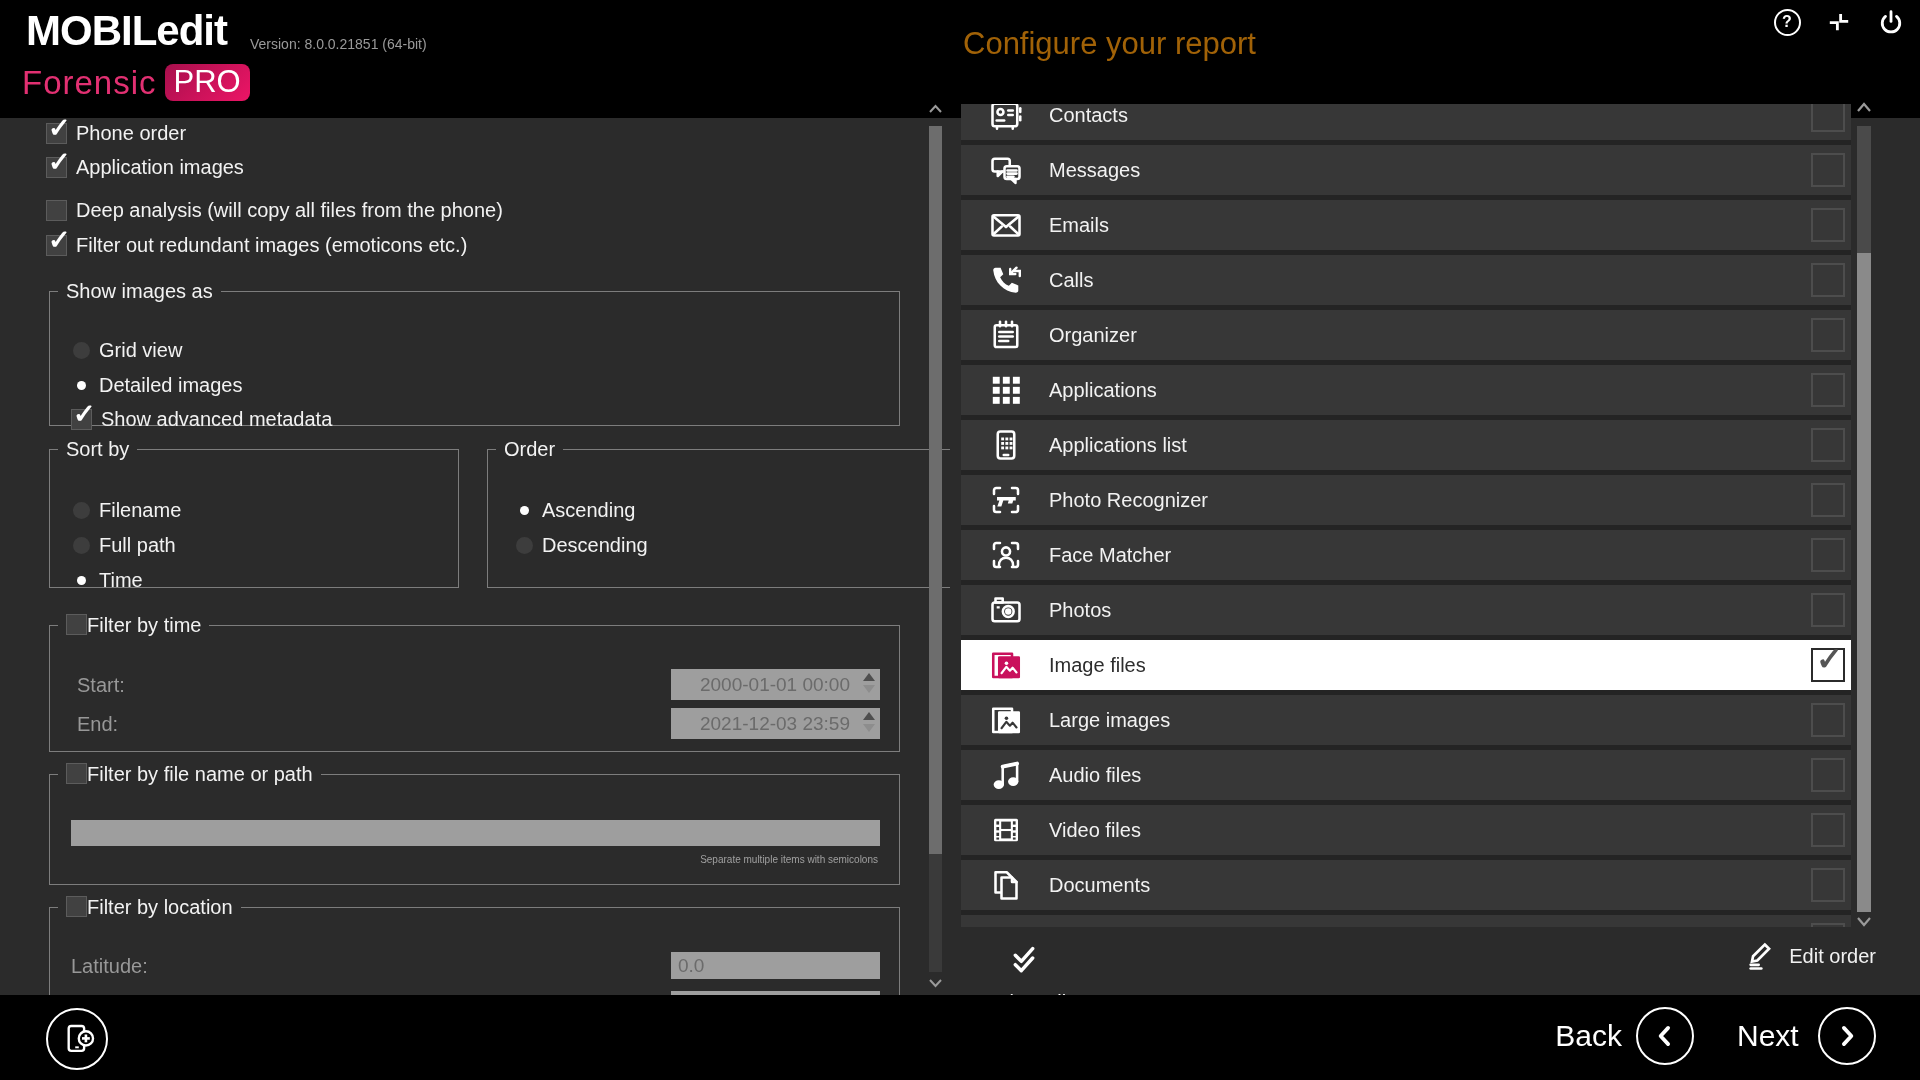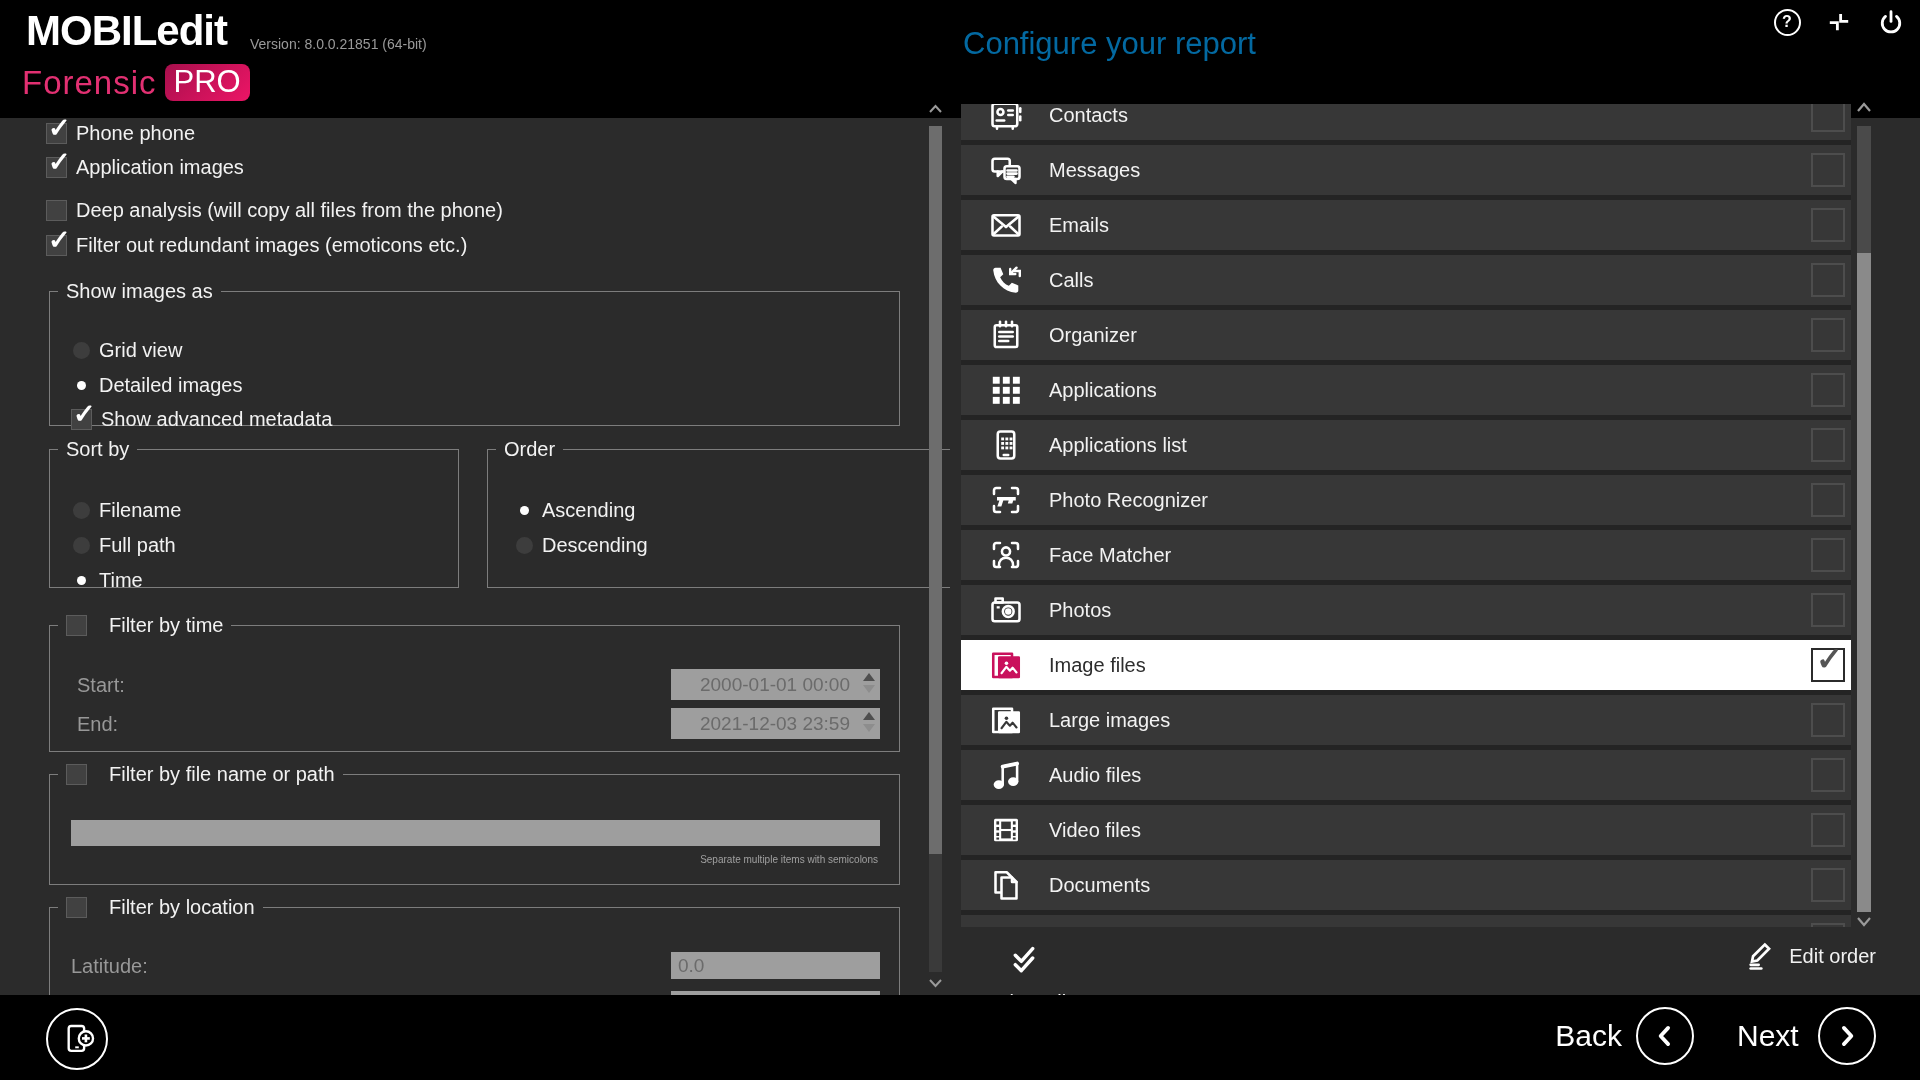--- a/index.html
+++ b/index.html
@@ -9,37 +9,37 @@
 
   
   .header { position:absolute; left:0; top:0; width:1920px; height:118px; background:#000; }
   .logo { position:absolute; left:26px; top:10px; line-height:1; }
   .logo-line1 { font-size:42px; font-weight:bold; color:#fff; letter-spacing:-1px; }
   .logo-line2 { margin-top:12px; display:flex; align-items:center; gap:8px; margin-left:-4px; }
   .logo-forensic { font-size:33px; color:#e23072; letter-spacing:1px; }
   .logo-badge { font-size:31px; font-weight:normal; color:#fff; background:linear-gradient(135deg,#a80f4c,#ec1566);
                 border-radius:8px; padding:2px 9px 4px 9px; }
   .version { position:absolute; left:250px; top:36px; font-size:14px; color:#9a9a9a; }
-  .title { position:absolute; left:963px; top:26px; font-size:31px; font-weight:300; color:#0369a1; }
+  .title { position:absolute; left:963px; top:26px; font-size:31px; font-weight:300; color:#a16207; }
   .hdr-icons { position:absolute; right:14px; top:7px; display:flex; gap:22px; align-items:center; }
   .hicon { width:30px; height:30px; display:flex; align-items:center; justify-content:center; cursor:pointer; }
   .help-circle { width:27px; height:27px; border:2px solid #fff; border-radius:50%;
                  display:flex; align-items:center; justify-content:center; font-size:16px; font-weight:bold; color:#fff; }
 
   
   .left-content { position:absolute; left:0; top:97px; width:950px; height:898px; overflow:hidden; }
   .cbrow { position:absolute; left:46px; height:28px; display:flex; align-items:center; gap:9px; cursor:pointer; }
   .cb { position:relative; width:21px; height:21px; background:#414141; border:1px solid #5c5c5c; flex:none; }
   .tick { position:absolute; top:-12px; left:1px; font-size:27px; font-weight:bold; color:#fff; display:none; }
   .checked > .cb .tick, .checked.cb .tick { display:block; }
   .cblabel { font-size:20px; color:#f2f2f2; white-space:nowrap; }
 
   fieldset { position:absolute; border:1px solid #7d7d7d; }
   legend { margin-left:8px; padding:0 8px; font-size:20px; color:#f2f2f2; }
-  legend.with-cb { display:flex; align-items:center; gap:22px; }
+  legend.with-cb { display:flex; align-items:flex-start; gap:0; }
   .fsrow { position:absolute; display:flex; align-items:center; gap:9px; height:28px; cursor:pointer; }
   .radio { width:17px; height:17px; border-radius:50%; background:#3d3d3d; flex:none; position:relative; }
   .fsrow.checked .radio { background:transparent; }
   .fsrow.checked .radio::after { content:""; position:absolute; left:4px; top:4px; width:9px; height:9px;
                                  border-radius:50%; background:#fff; }
   .dimlabel { font-size:20px; color:#989898; }
   .dinput { position:absolute; background:#9e9e9e; }
   .dval { display:block; font-size:19px; color:#6b6b6b; line-height:31px; text-align:right; padding-right:30px; }
   .dval.left { text-align:left; padding:0 0 0 7px; line-height:27px; }
   .spin { position:absolute; right:5px; top:4px; display:flex; flex-direction:column; gap:4px; cursor:pointer; }
@@ -121,21 +121,21 @@
       </div>
     </div>
   </div>
 
   <div class="left-content">
 
     <div class="cbrow checked" style="top:22px">
       <span class="cb">
           <span class="tick">✓</span>
         </span>
-      <span class="cblabel">Phone phone</span>
+      <span class="cblabel">Phone order</span>
     </div>
     <div class="cbrow checked" style="top:56px">
       <span class="cb">
           <span class="tick">✓</span>
         </span>
       <span class="cblabel">Application images</span>
     </div>
     <div class="cbrow" style="top:99px">
       <span class="cb"></span>
       <span class="cblabel">Deep analysis (will copy all files from the phone)</span>

